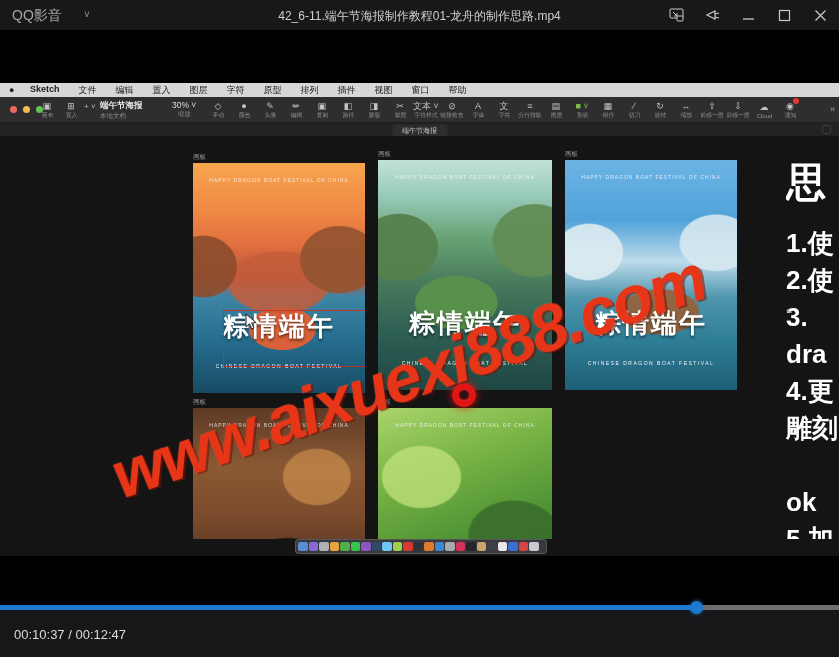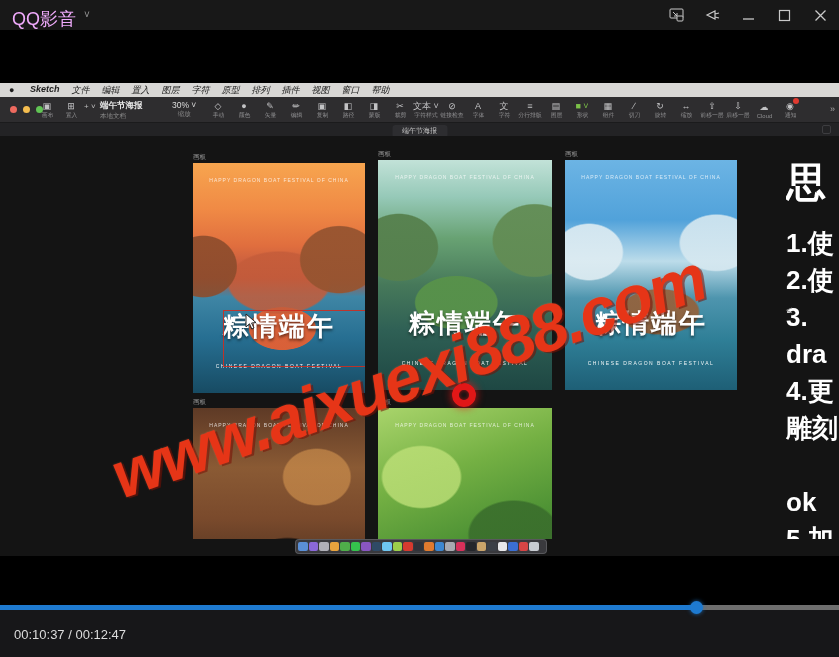--- a/index.html
+++ b/index.html
@@ -2,21 +2,21 @@
 <html><head>
 <meta charset="utf-8">
 <style>
   * { margin:0; padding:0; box-sizing:border-box; }
   html,body { background:#000; }
   body { font-family:"Liberation Sans", sans-serif; }
   .window { position:relative; width:839px; height:657px; background:#000; overflow:hidden; }
 
   
   .titlebar { position:absolute; top:0; left:0; width:839px; height:30px; background:#181818; z-index:20; }
-  .app-name { position:absolute; left:12px; top:7px; font-size:18px; color:#f0abfc; }
+  .app-name { position:absolute; left:12px; top:7px; font-size:14px; color:#a3a3a3; }
   .app-caret { position:absolute; left:84px; top:9px; font-size:10px; color:#9a9a9a; }
   .tb-title { position:absolute; left:0; right:0; top:8px; text-align:center; font-size:12px; color:#cfcfcf; }
   .tb-icons { position:absolute; right:10px; top:0; height:30px; display:flex; align-items:center; gap:19px; }
   .tb-btn { width:17px; height:17px; display:flex; align-items:center; justify-content:center; color:#c9c9c9; }
   .tb-btn svg { display:block; }
 
   
   .video-area { position:absolute; top:30px; left:0; width:839px; height:577px; background:#000; }
 
   
@@ -118,20 +118,21 @@
   .progress, .play-btn, .ctrl { cursor:default; }
 </style>
 </head>
 <body>
 
 <div class="window">
 
   <div class="titlebar">
     <span class="app-name">QQ影音</span>
     <span class="app-caret">˅</span>
+    <div class="tb-title">42_6-11.端午节海报制作教程01-龙舟的制作思路.mp4</div>
     <div class="tb-icons">
       <span class="tb-btn">
         <svg width="15" height="14" viewBox="0 0 15 14">
             <rect x="1" y="1" width="13" height="9" rx="1" fill="none" stroke="currentColor"></rect>
             <rect x="8" y="8" width="6" height="5" rx="1" fill="#181818" stroke="currentColor"></rect>
             <path d="M4 4 l4 4 M8 8 l-3 0 M8 8 l0 -3" stroke="currentColor" fill="none"></path>
           </svg>
       </span>
       <span class="tb-btn">
         <svg width="16" height="15" viewBox="0 0 16 15">
@@ -155,21 +156,21 @@
       </span>
     </div>
   </div>
 
   <div class="video-area">
 
     <div class="sketch">
 
       <div class="menubar">
         <span class="apple-logo">●</span>
-        <span id="menu-items" style="display:flex;gap:12px;font-style:italic;">
+        <span id="menu-items" style="display:flex;gap:19px;">
             <span class="menu-item bold">Sketch</span>
             <span class="menu-item">文件</span>
             <span class="menu-item">编辑</span>
             <span class="menu-item">置入</span>
             <span class="menu-item">图层</span>
             <span class="menu-item">字符</span>
             <span class="menu-item">原型</span>
             <span class="menu-item">排列</span>
             <span class="menu-item">插件</span>
             <span class="menu-item">视图</span>

